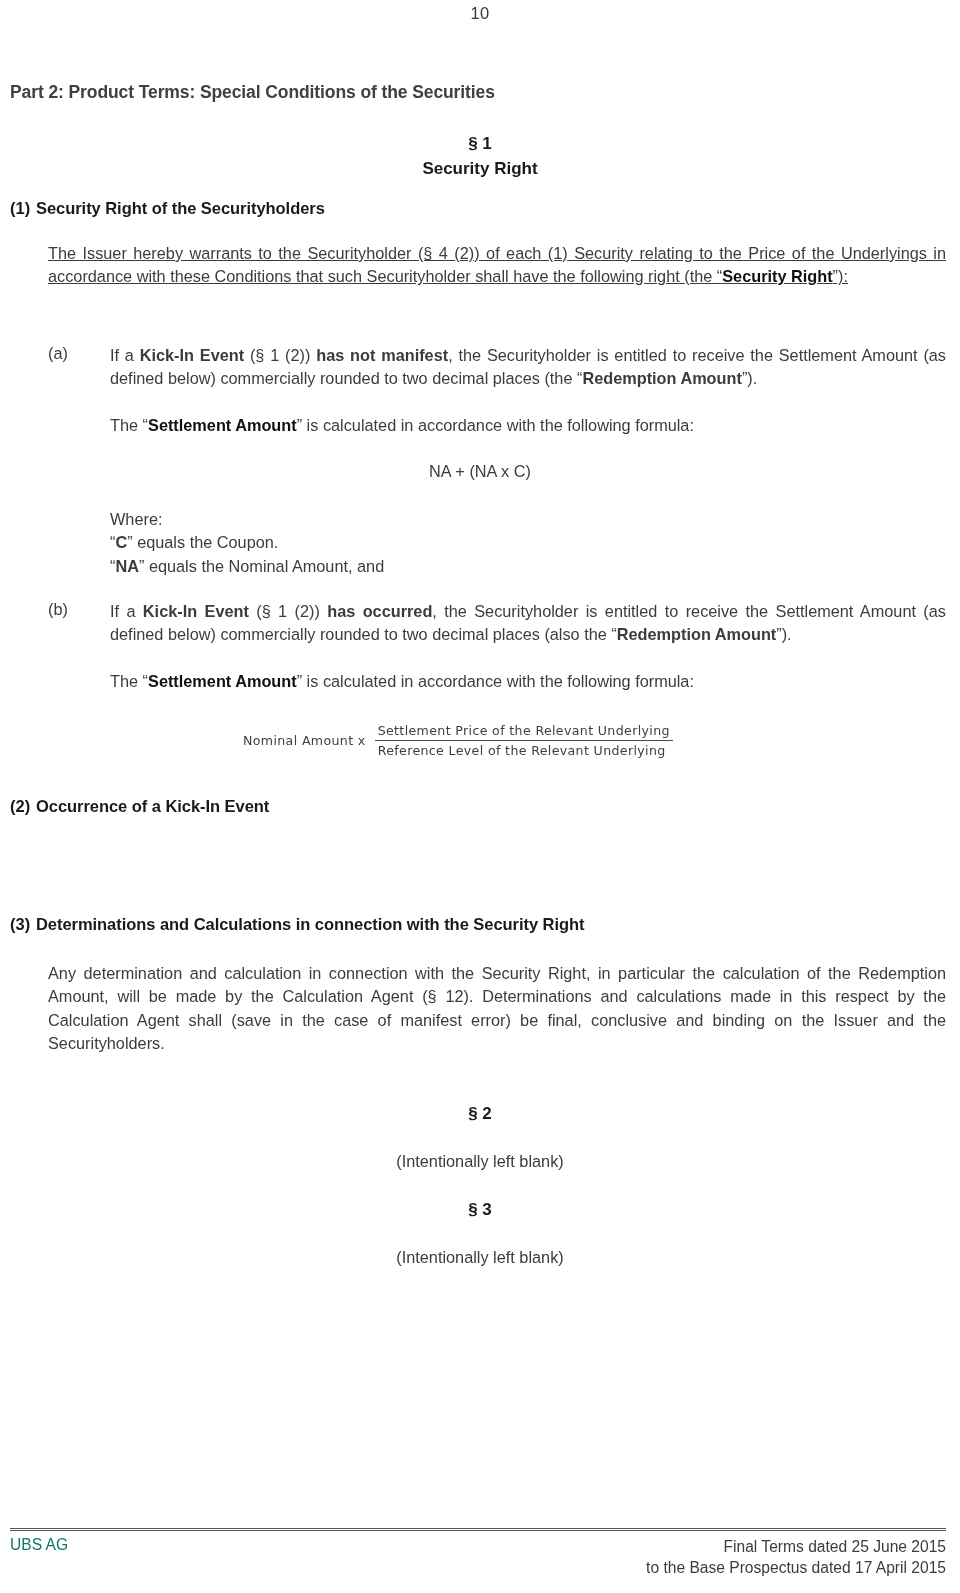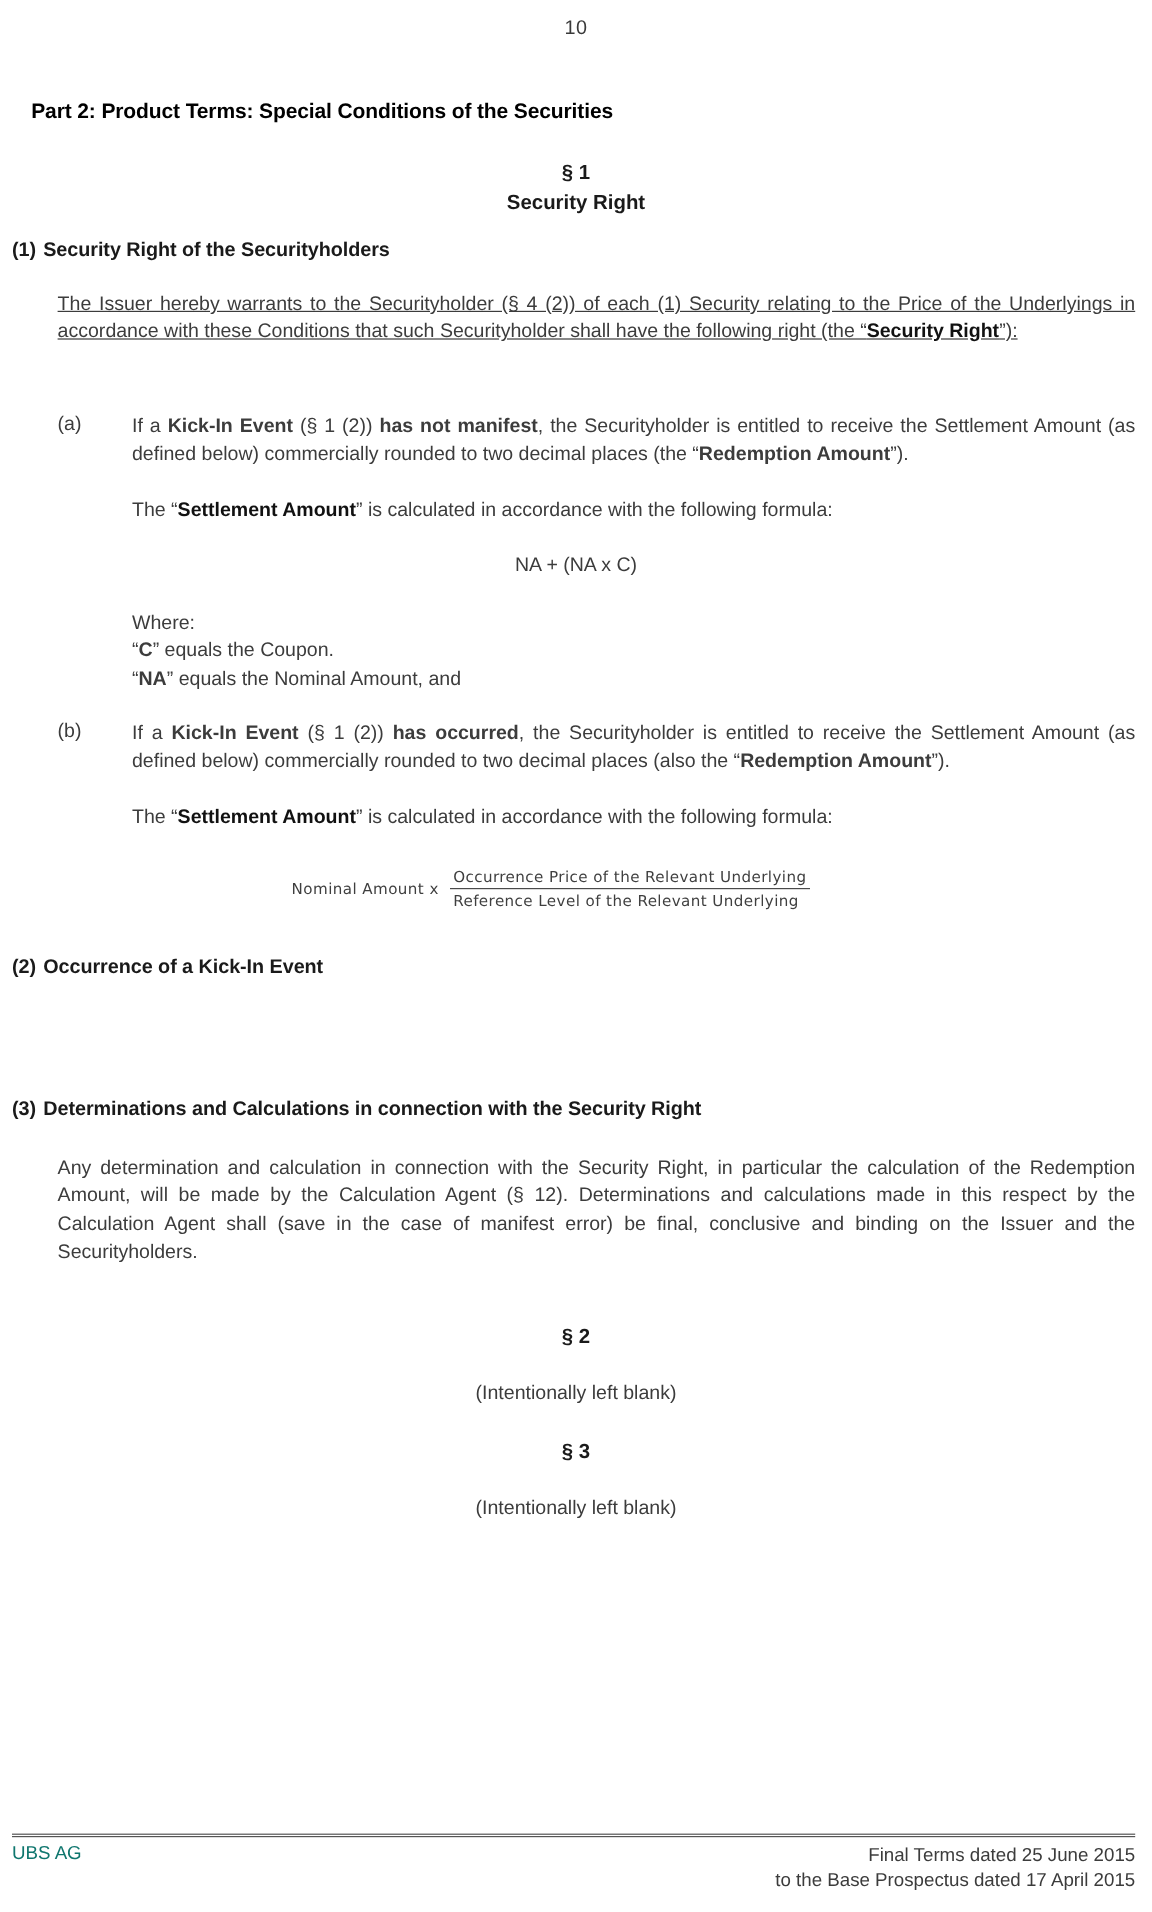--- a/index.html
+++ b/index.html
@@ -19,37 +19,37 @@
   .page {
     position: relative;
     width: 960px;
     height: 1593px;
     padding: 0 14px;
   }
 
   
   .page-number {
     position: absolute;
-    top: 14px;
+    top: 4px;
     left: 0;
     width: 960px;
     text-align: center;
     font-size: 16.5px;
     color: #3a3a3a;
     letter-spacing: .3px;
   }
 
   
   .part-heading {
     position: absolute;
     top: 82px;
-    left: 26px;
+    left: 10px;
     font-size: 17.5px;
     font-weight: bold;
-    color: #000000;
+    color: #404040;
     letter-spacing: -0.1px;
   }
   .section-heading {
     position: absolute;
     left: 0;
     width: 960px;
     text-align: center;
     font-weight: bold;
     font-size: 17px;
     color: #1a1a1a;
@@ -238,21 +238,21 @@
 
   <div class="subitem" style="top:600px;">
     <span class="letter">(b)</span>
     <div class="sub-body">If a <b>Kick-In Event</b> (§ 1 (2)) <b>has occurred</b>, the Securityholder is entitled to receive the Settlement Amount (as defined below) commercially rounded to two decimal places (also the “<b>Redemption Amount</b>”).</div>
   </div>
   <div class="para" style="left:110px; top:670px; width:836px; text-align:left;">The “<b>Settlement Amount</b>” is calculated in accordance with the following formula:</div>
 
   <div class="formula-frac" style="left:243px; top:723px;">
     <span class="frac-left">Nominal Amount  x</span>
     <span class="frac-stack">
-      <span class="frac-num">Occurrence Price of the Relevant Underlying</span>
+      <span class="frac-num">Settlement Price of the Relevant Underlying</span>
       <span class="frac-den">Reference Level of the Relevant Underlying</span>
     </span>
   </div>
 
   <div class="clause" style="top:797px;">
     <span class="clause-num">(2)</span>
     <div class="clause-title">Occurrence of a Kick-In Event</div>
   </div>
 
   <div class="clause" style="top:915px;">

